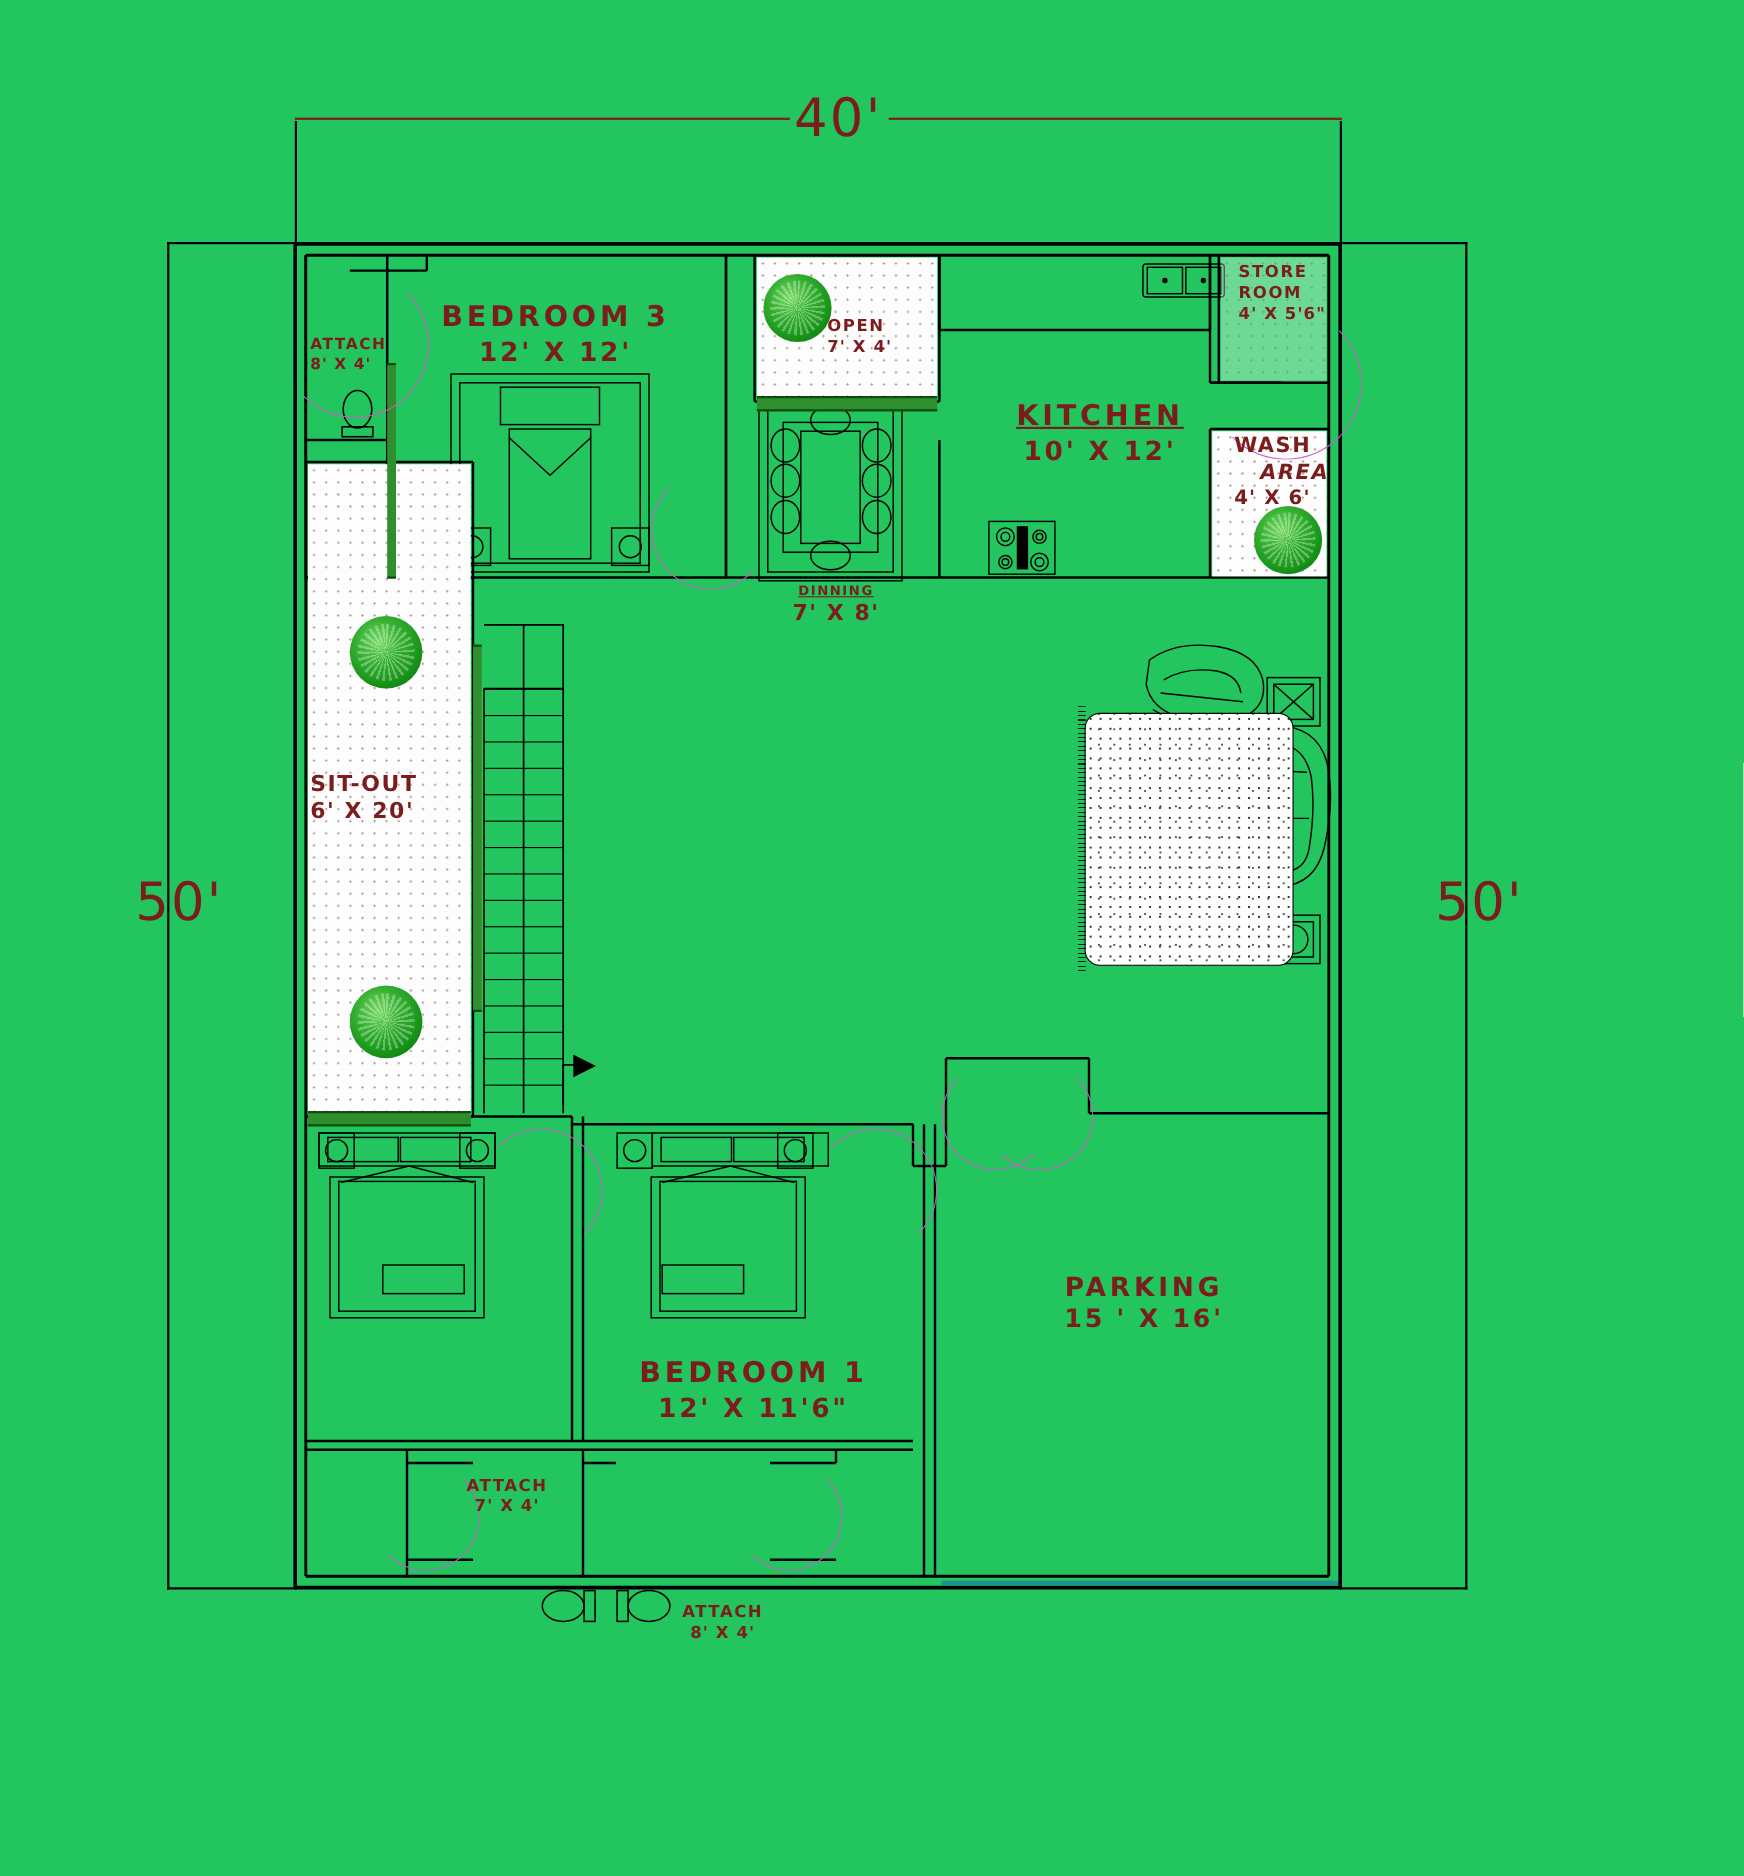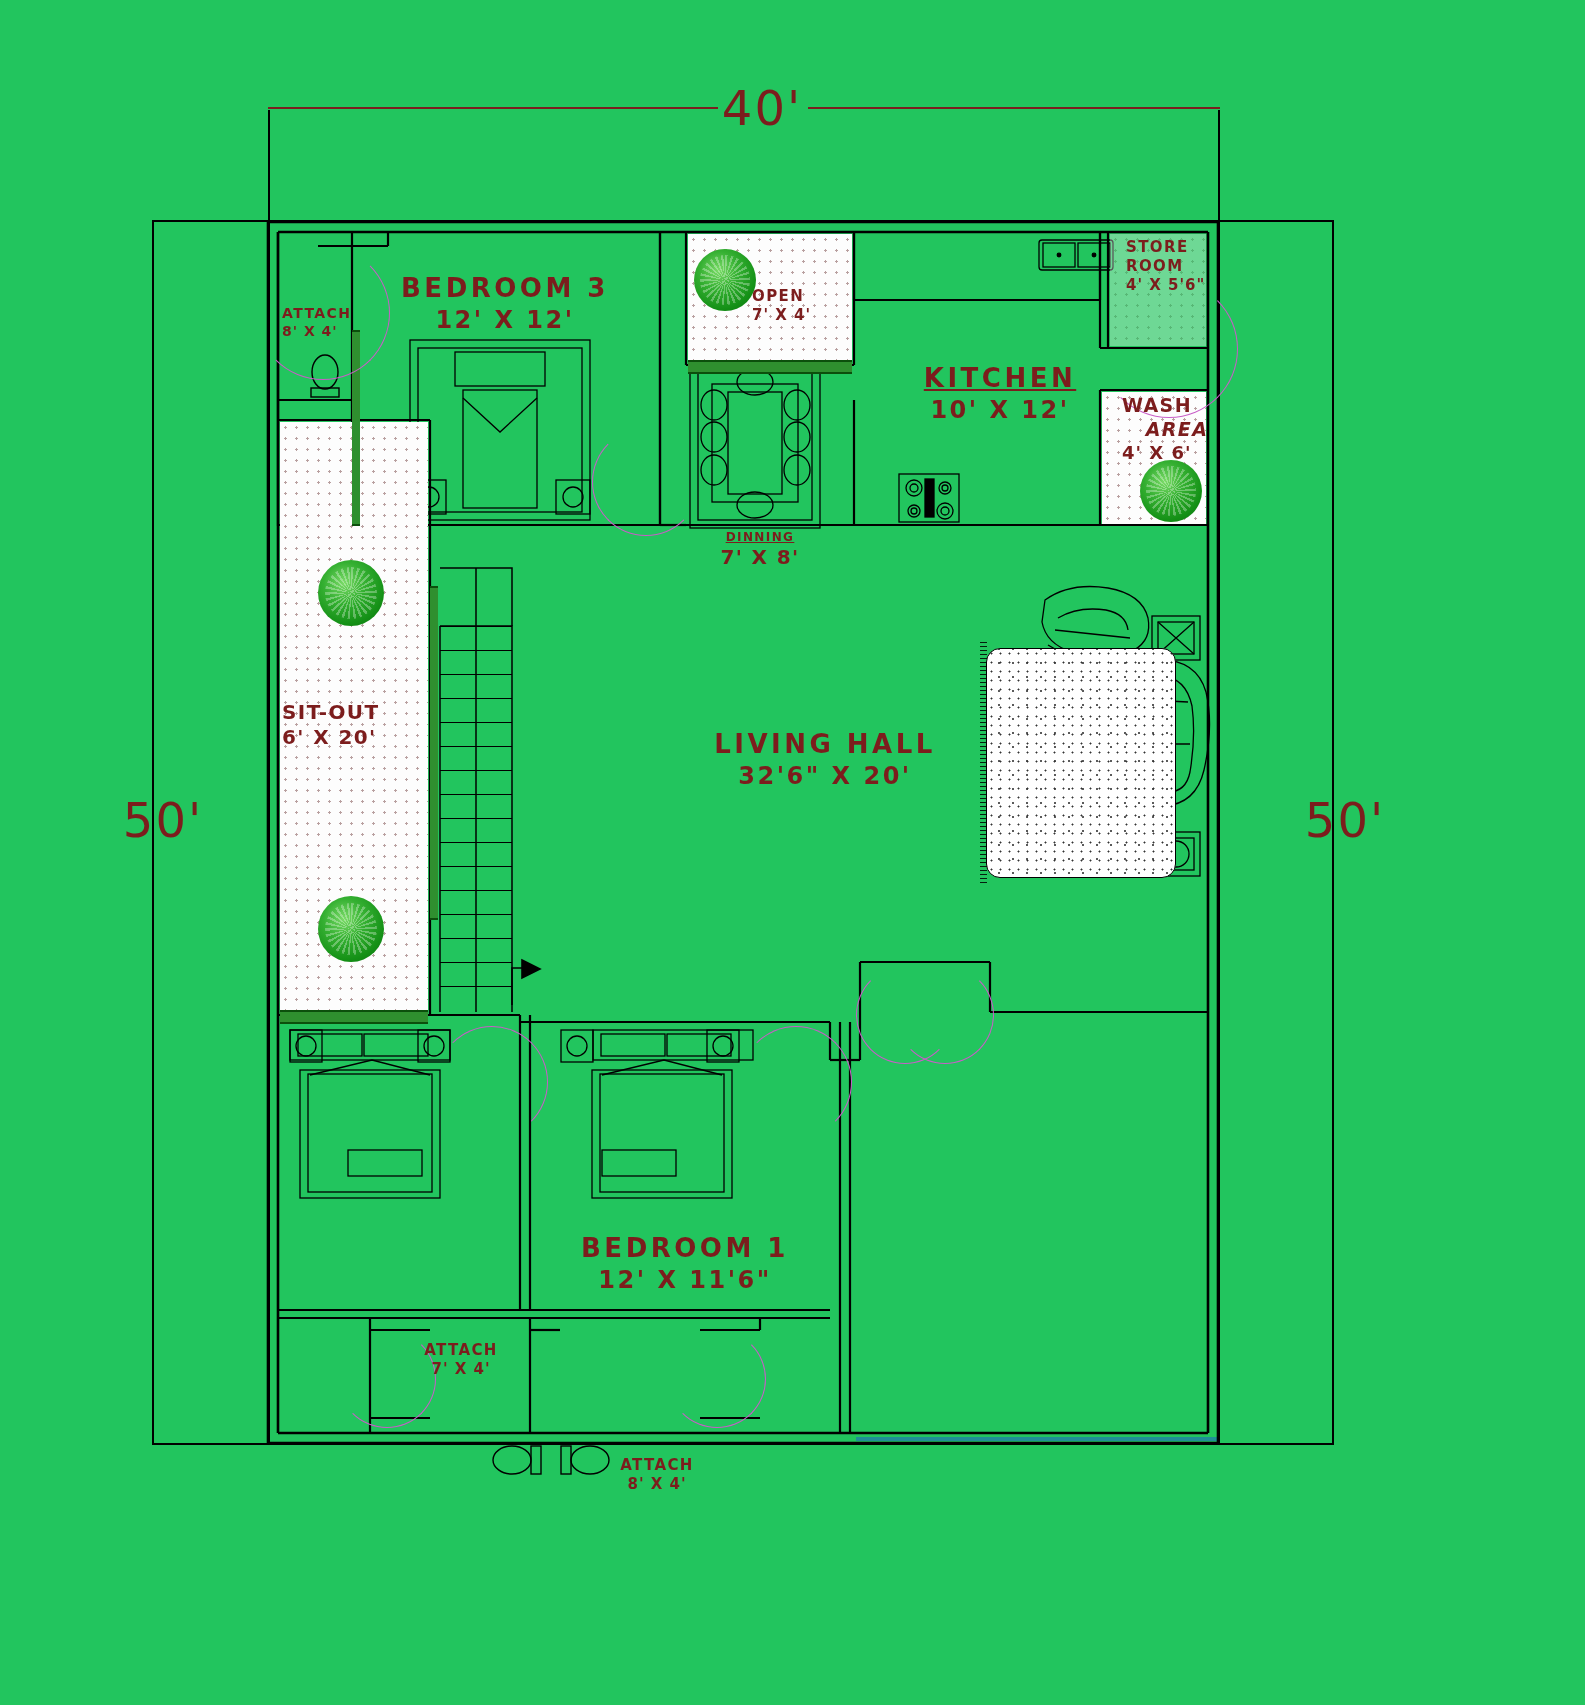--- a/index.html
+++ b/index.html
@@ -457,25 +457,25 @@
   <div style="position:absolute; left:660px; top:530px; width:200px; text-align:center;">
     <div class="lbl small" style="position:static; font-size:12px;text-decoration:underline;">DINNING</div>
     <div class="lbl small" style="position:static; font-size:20px;">7' X 8'</div>
   </div>
 
   <div style="position:absolute; left:282px; top:700px; width:140px; text-align:left;">
     <div class="lbl small" style="position:static; text-align:left; font-size:20px;">SIT-OUT</div>
     <div class="lbl small" style="position:static; text-align:left; font-size:20px;">6' X 20'</div>
   </div>
 
-  <div style="position:absolute; left:640px; top:728px; width:370px; text-align:center;">
-    <div class="lbl room" style="position:static;">LIVING HALL</div>
-    <div class="lbl sub" style="position:static;">32'6" X 20'</div>
-  </div>
-
+
+  <div style="position:absolute; left:895px; top:1155px; width:290px; text-align:center;">
+    <div class="lbl room" style="position:static; font-size:24px;">PARKING</div>
+    <div class="lbl sub" style="position:static; font-size:23px;">15 ' X 16'</div>
+  </div>
 
 
   <div style="position:absolute; left:560px; top:1232px; width:250px; text-align:center;">
     <div class="lbl room" style="position:static;">BEDROOM 1</div>
     <div class="lbl sub" style="position:static;">12' X 11'6"</div>
   </div>
 
   <div style="position:absolute; left:406px; top:1341px; width:110px; text-align:center;">
     <div class="lbl small" style="position:static; font-size:15px;">ATTACH</div>
     <div class="lbl small" style="position:static; font-size:15px; letter-spacing:1px;">7' X 4'</div>

